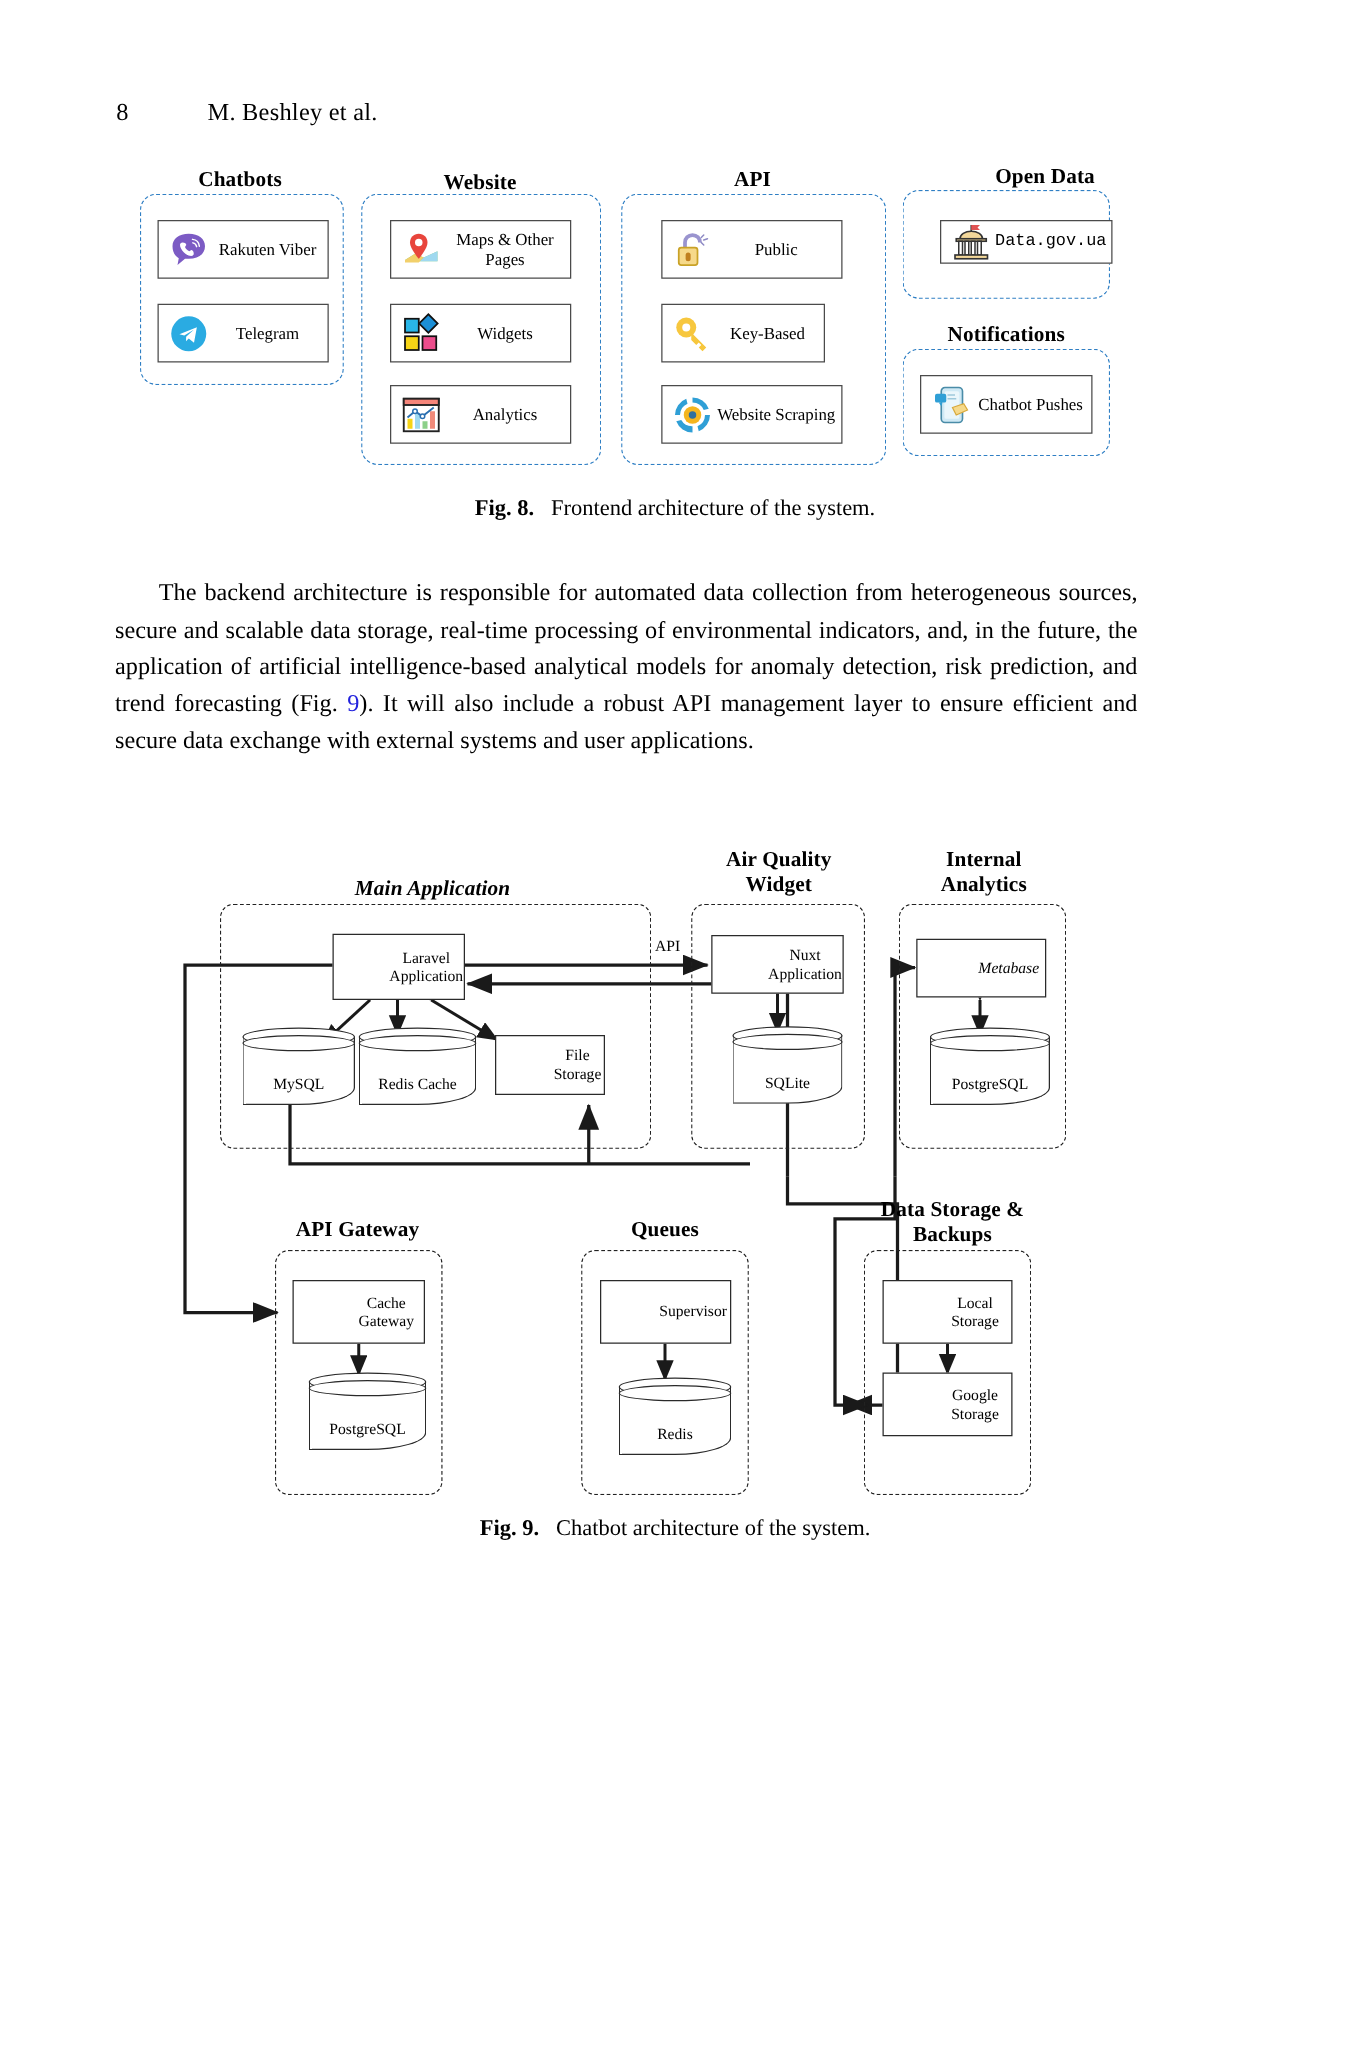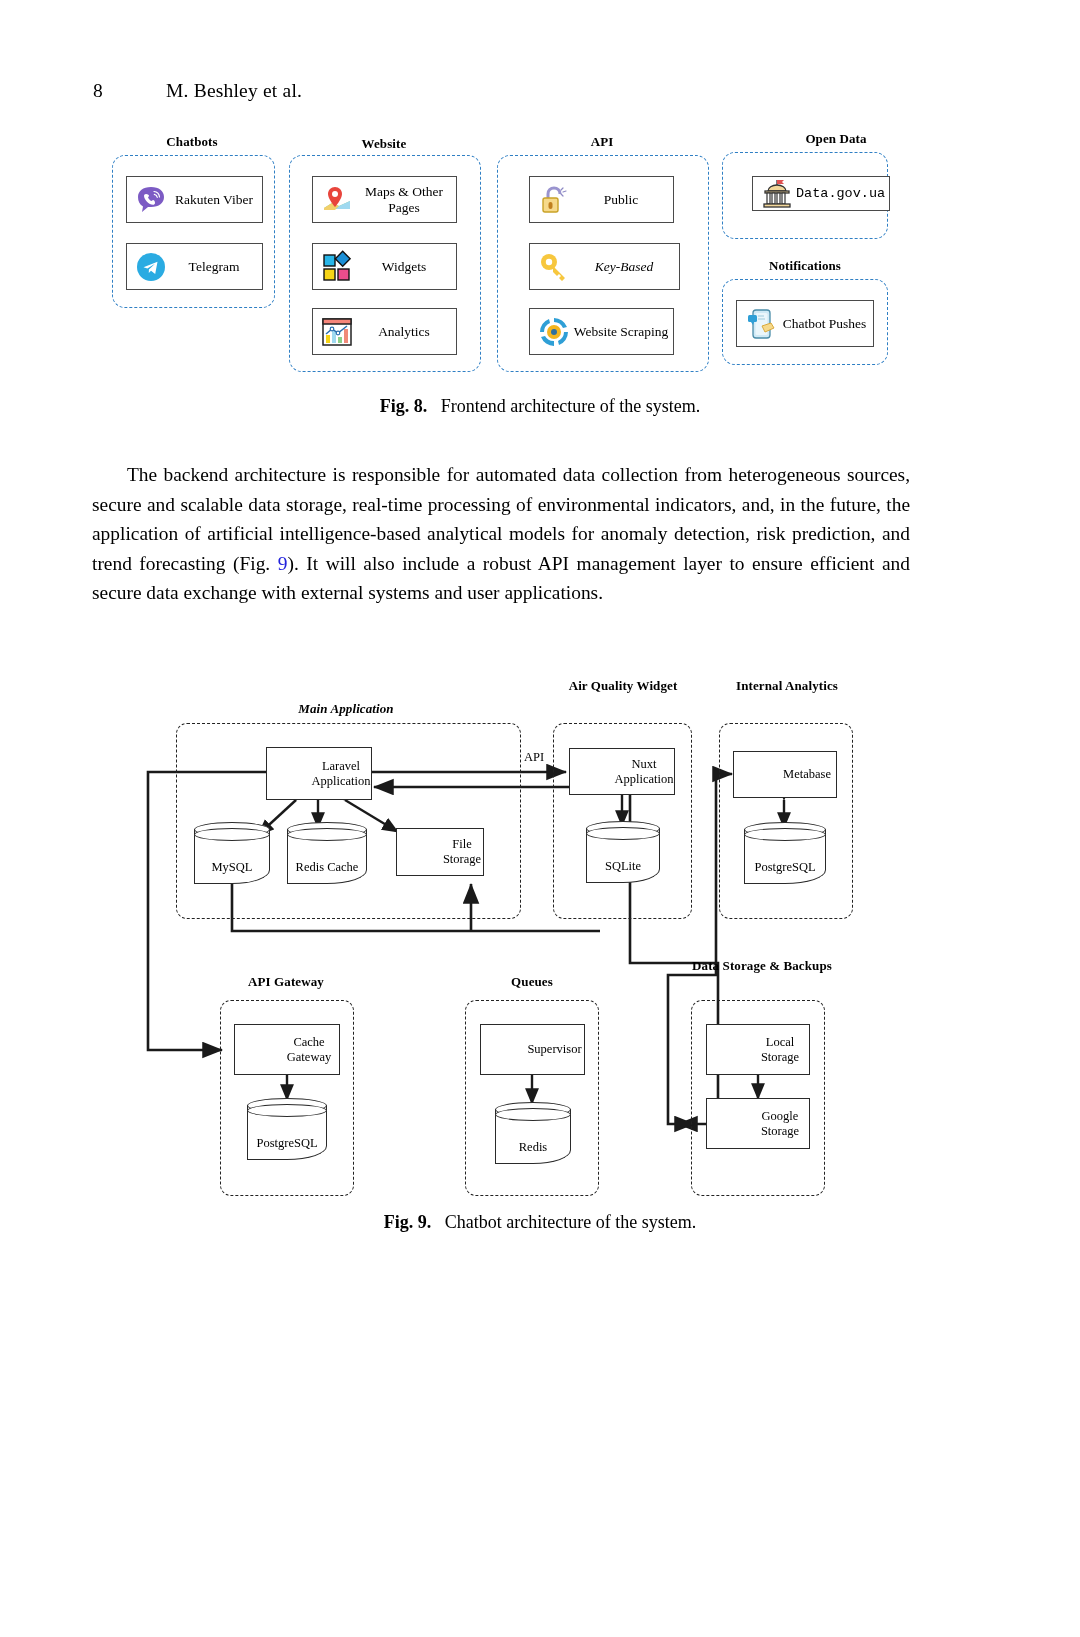--- a/index.html
+++ b/index.html
@@ -9,21 +9,21 @@
     color:#000;overflow:hidden;
   }
   .page{position:absolute;inset:0;}
 
   
   .runhead{position:absolute;left:93px;top:80px;font-size:19.5px;letter-spacing:.2px;}
   .runhead .pg{display:inline-block;width:73px;}
 
   
   .grp-title{
-    position:absolute;font-weight:bold;font-size:13px;text-align:center;
+    position:absolute;font-weight:bold;font-size:17px;text-align:center;
     line-height:1.18;letter-spacing:.1px;
   }
   .dashed{
     position:absolute;border:1.6px dashed #2f7fc4;border-radius:13px;
     box-sizing:border-box;background:transparent;
   }
   .dashed.blk{border-color:#222;border-radius:11px;border-width:1.5px;}
   .card{
     position:absolute;box-sizing:border-box;border:1.4px solid #4a4a4a;background:#fff;
     display:flex;align-items:center;
@@ -33,21 +33,21 @@
     padding-left:2px;padding-right:4px;
   }
   .ico{width:34px;height:34px;margin-left:7px;flex:0 0 auto;position:relative;}
 
   
   .pbox{
     position:absolute;box-sizing:border-box;border:1.3px solid #2a2a2a;background:#fff;
     display:flex;align-items:center;justify-content:center;text-align:center;
     font-size:12.5px;line-height:1.18;padding-left:44px;
   }
-  .cyl{position:absolute;}
+  .cyl{position:absolute;padding-left:14px;}
   .cyl .body{
     position:absolute;left:0;right:0;top:7px;bottom:0;
     border:1.3px solid #2a2a2a;border-top:none;border-radius:0 0 50%/0 0 14px 14px;
     background:#fff;box-sizing:border-box;
   }
   .cyl .top{
     position:absolute;left:0;top:0;width:100%;height:15px;box-sizing:border-box;
     border:1.3px solid #2a2a2a;border-radius:50%;background:#fff;
   }
   .cyl .top2{
@@ -164,21 +164,21 @@
         <svg viewBox="0 0 34 34" width="34" height="34">
           <path d="M11 16v-5c0-3.5 2.6-6 6-6s6 2.5 6 6" fill="none" stroke="#9a94cf" stroke-width="3"></path>
           <rect x="6" y="15" width="15" height="14" rx="2" fill="#f6d98a" stroke="#c9a227" stroke-width="1.4"></rect>
           <rect x="11.5" y="19" width="4" height="7" rx="2" fill="#c07f1e"></rect>
           <path d="M24 7l2-2M26 9l3-1M24 11l2 2" stroke="#8e8ac4" stroke-width="1.2" stroke-linecap="round"></path>
         </svg>
       </span>
       <span class="lbl">Public</span>
     </div>
 
-    <div class="card" style="left:529px;top:243px;width:151px;height:47px;font-style:italic;">
+    <div class="card" style="left:529px;top:243px;width:131px;height:47px;">
       <span class="ico">
         <svg viewBox="0 0 34 34" width="34" height="34">
           <circle cx="12" cy="12" r="8" fill="#f7c73e"></circle>
           <circle cx="12" cy="12" r="3.2" fill="#fff"></circle>
           <path d="M16 16l12 12-3 3-3-3 2-2-2-2-2 2-4-4z" fill="#f7c73e"></path>
         </svg>
       </span>
       <span class="lbl">Key-Based</span>
     </div>
 
@@ -318,21 +318,21 @@
       <span>Nuxt Application</span>
     </div>
 
     <div class="cyl" style="left:586px;top:821px;width:74px;height:62px;">
       <div class="body"></div>
       <div class="top"></div>
       <div class="top2"></div>
       <div class="clbl">SQLite</div>
     </div>
 
-    <div class="pbox" style="left:733px;top:751px;width:104px;height:47px;">
+    <div class="pbox" style="left:733px;top:751px;width:104px;height:47px;font-style:italic;">
       <span>Metabase</span>
     </div>
 
     <div class="cyl" style="left:744px;top:822px;width:82px;height:62px;">
       <div class="body"></div>
       <div class="top"></div>
       <div class="top2"></div>
       <div class="clbl">PostgreSQL</div>
     </div>
 

